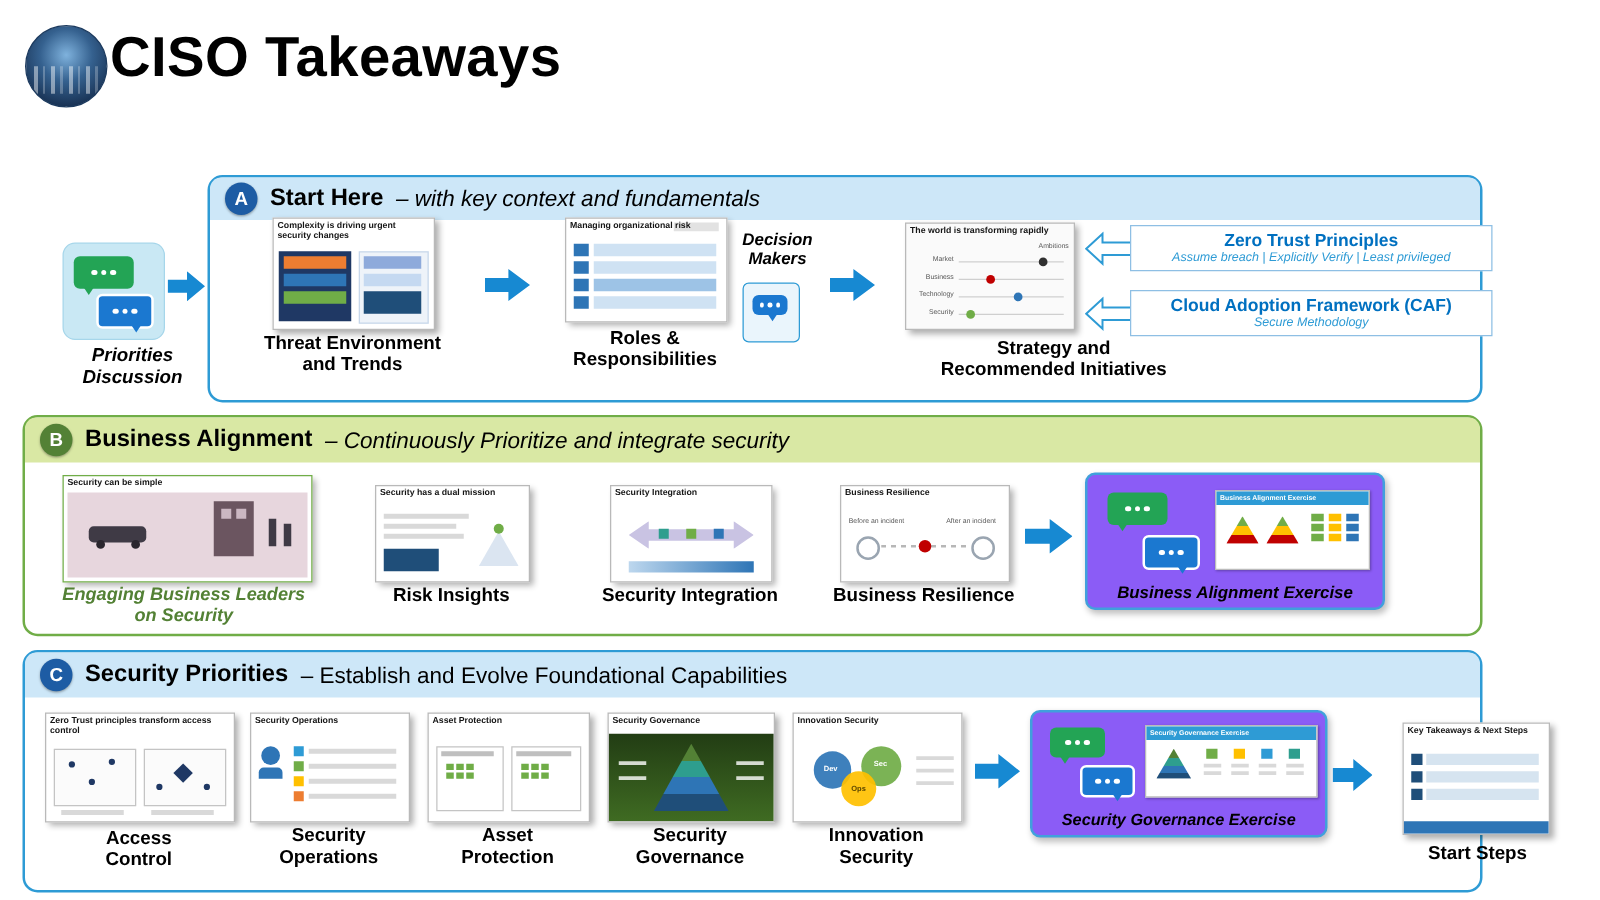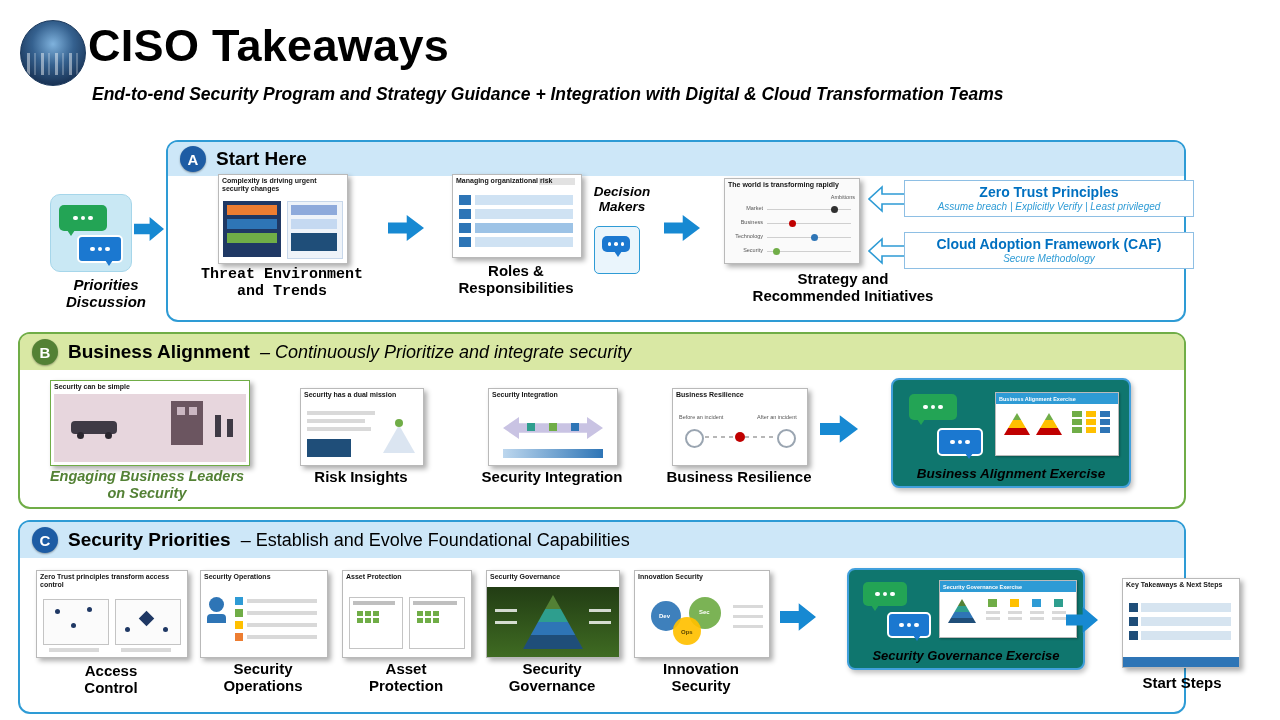--- a/index.html
+++ b/index.html
@@ -53,47 +53,47 @@
   .outl{border:2px solid #fff;}
   .dm-box{position:absolute;background:#eaf5fc;border:1.5px solid #2e9bd5;border-radius:5px;}
 
   
   .callout{position:absolute;display:flex;align-items:center;}
   .cobox{border:1.5px solid #8ebfe4;background:#fff;text-align:center;padding:3px 10px;margin-left:-2px;}
   .cotitle{color:#0070c0;font-weight:700;font-size:14px;line-height:1.2;}
   .cosub{color:#2e9bd5;font-style:italic;font-size:10px;line-height:1.25;}
 
   
-  .exbox{position:absolute;background:#0f766e;border:2px solid #41a0dc;border-radius:8px;
-         box-shadow:2px 3px 5px rgba(0,0,0,.25);margin-left:23px;}
+  .exbox{position:absolute;background:#8b5cf6;border:2px solid #41a0dc;border-radius:8px;
+         box-shadow:2px 3px 5px rgba(0,0,0,.25);}
   .excap{position:absolute;left:0;right:0;bottom:5px;text-align:center;font-weight:700;
          font-style:italic;font-size:13.5px;color:#000;}
   .mini{position:absolute;background:#fff;border:1px solid #bbb;overflow:hidden;
         box-shadow:1px 1px 2px rgba(0,0,0,.3);}
   .mini-bar{height:11px;background:#2e9bd5;color:#fff;font-size:5.5px;font-weight:700;
         display:flex;align-items:center;padding:0 3px;white-space:nowrap;overflow:hidden;}
   .col{position:absolute;width:10px;display:flex;flex-direction:column;gap:2px;}
   .col i{display:block;width:10px;height:6px;}
   .ggrid{position:absolute;display:grid;grid-template-columns:repeat(3,6px);gap:2px;}
   .ggrid i{width:6px;height:5px;background:#70ad47;display:block;}
   .vlab{position:absolute;font-size:6px;font-weight:700;color:#fff;z-index:2;}
 </style>
 </head>
 <body>
 
 <div id="app">
 
   <div class="logo"></div>
   <div class="h-title">CISO Takeaways</div>
-  <div class="h-sub">End-to-end Security Program and Strategy Guidance + Integration with Digital &amp; Cloud Transformation Teams</div>
 
   <div class="section" style="left:166px;top:140px;width:1016px;height:178px;border:2px solid #2e9bd5;">
     <div class="sec-head" style="height:34px;background:#cde7f8;border-radius:9px 9px 0 0;">
       <span class="badge" style="background:#1d5ca4;">A</span>
       <span class="sec-title">Start Here</span>
+      <span class="sec-tag it">– with key context and fundamentals</span>
     </div>
   </div>
 
   <div class="chatile" style="left:50px;top:194px;width:80px;height:76px;">
     <div class="bub g2" style="left:8px;top:10px;width:48px;height:26px;">
         <i></i>
         <i></i>
         <i></i>
       </div>
     <div class="bub b2 outl" style="left:26px;top:40px;width:42px;height:24px;">
@@ -111,21 +111,21 @@
       <div style="left:4px;top:26px;width:58px;height:56px;background:#1f3864;"></div>
       <div style="left:8px;top:30px;width:50px;height:10px;background:#ed7d31;"></div>
       <div style="left:8px;top:44px;width:50px;height:10px;background:#2e75b6;"></div>
       <div style="left:8px;top:58px;width:50px;height:10px;background:#70ad47;"></div>
       <div style="left:68px;top:26px;width:54px;height:56px;background:#eef3f9;border:1px solid #c7d7ea;"></div>
       <div style="left:72px;top:30px;width:46px;height:10px;background:#8eaadb;"></div>
       <div style="left:72px;top:44px;width:46px;height:10px;background:#c5d9f1;"></div>
       <div style="left:72px;top:58px;width:46px;height:18px;background:#1f4e79;"></div>
     </div>
   </div>
-  <div class="cap" style="left:200px;top:266px;width:164px;font-family:Liberation Mono, monospace;">Threat Environment and Trends</div>
+  <div class="cap" style="left:200px;top:266px;width:164px;">Threat Environment and Trends</div>
 
   <div class="arr" style="left:388px;top:214px;width:36px;height:28px;"></div>
 
   <div class="thumb" style="left:452px;top:174px;width:128px;height:82px;">
     <div class="tt">Managing organizational risk</div>
     <div class="g">
       <div style="left:86px;top:3px;width:36px;height:7px;background:#e2e2e2;"></div>
       <div style="left:6px;top:20px;width:12px;height:10px;background:#2e75b6;"></div>
         <div style="left:22px;top:20px;width:98px;height:10px;background:#cfe2f3;"></div>
       <div style="left:6px;top:34px;width:12px;height:10px;background:#2e75b6;"></div>

